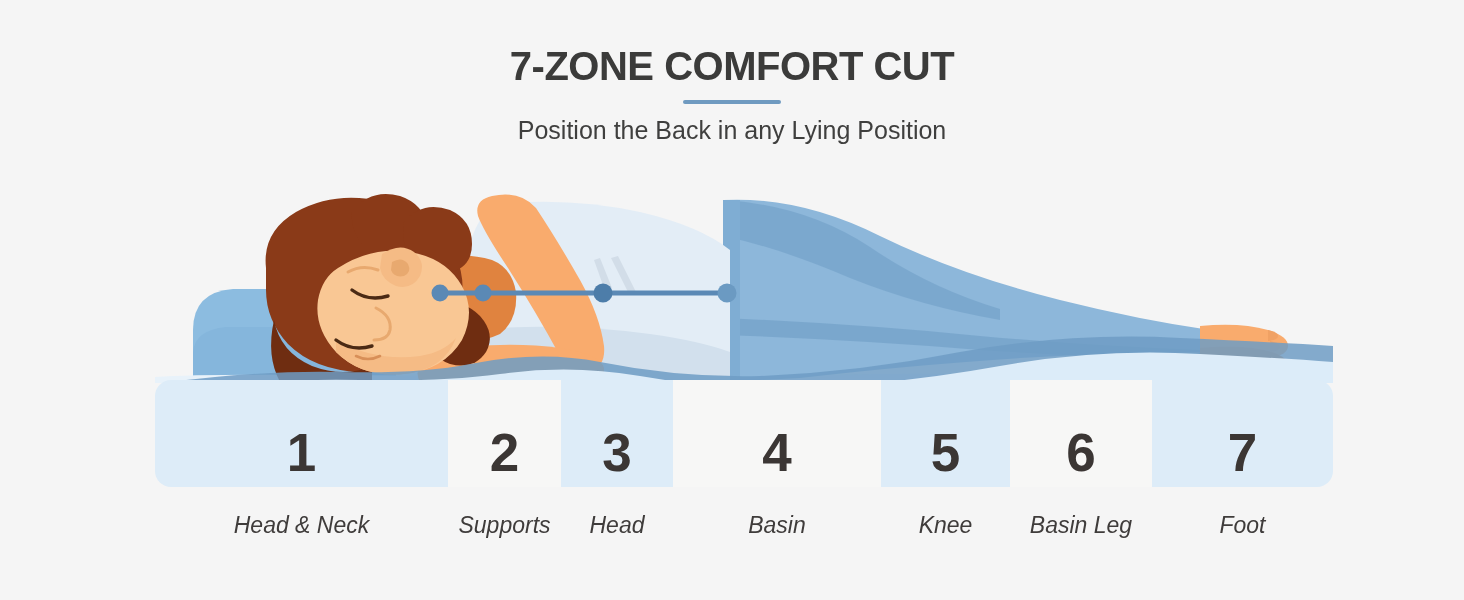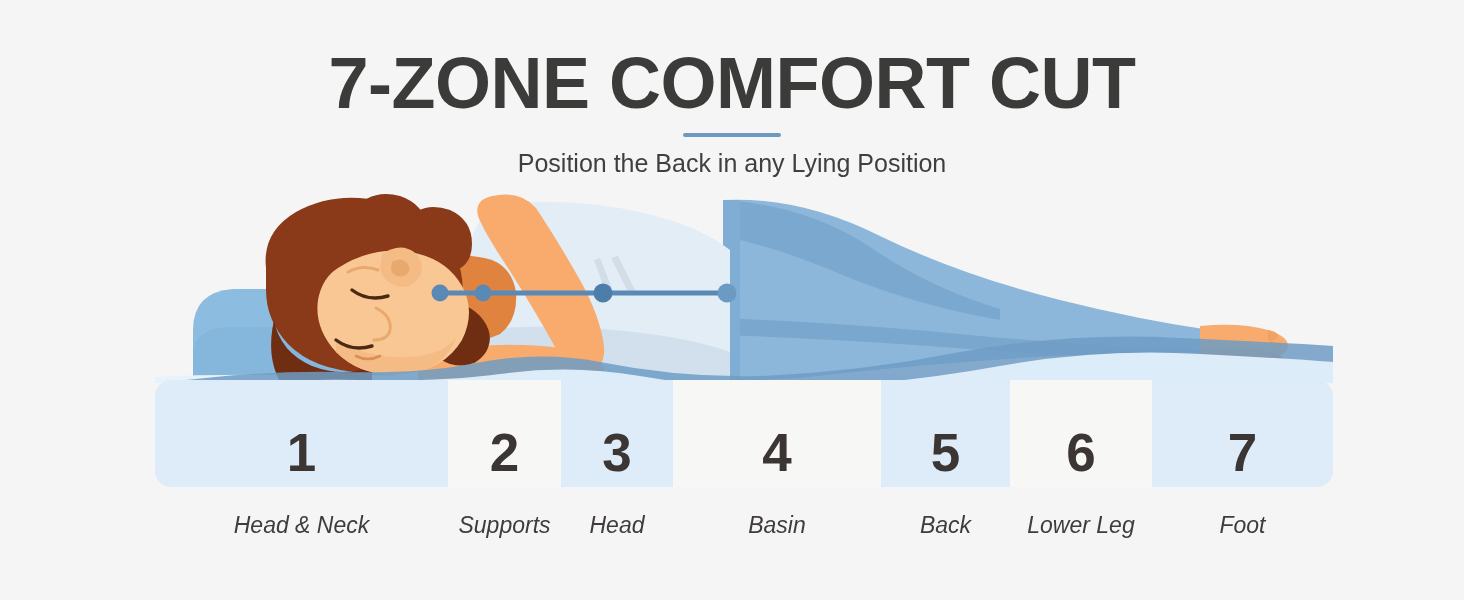--- a/index.html
+++ b/index.html
@@ -24,21 +24,21 @@
   #header {
     position: absolute;
     left: 0;
     top: 0;
     width: 1464px;
     text-align: center;
   }
   #title {
     margin: 0;
     padding-top: 46px;
-    font-size: 72px;
+    font-size: 40px;
     font-weight: bold;
     letter-spacing: -0.5px;
     color: #3b3b3a;
     line-height: 1.04;
     font-family: "Liberation Sans", sans-serif;
   }
   #title-divider {
     width: 98px;
     height: 4px;
     background: #6f9ac0;
@@ -329,18 +329,18 @@
           <span class="zone-number">7</span>
         </div>
       </div>
   </div>
 
   <div id="zone-labels">
       <div class="zone-label" style="width: 293px;">Head &amp; Neck</div>
       <div class="zone-label" style="width: 113px;">Supports</div>
       <div class="zone-label" style="width: 112px;">Head</div>
       <div class="zone-label" style="width: 208px;">Basin</div>
-      <div class="zone-label" style="width: 129px;">Back</div>
-      <div class="zone-label" style="width: 142px;">Lower Leg</div>
+      <div class="zone-label" style="width: 129px;">Knee</div>
+      <div class="zone-label" style="width: 142px;">Basin Leg</div>
       <div class="zone-label" style="width: 181px;">Foot</div>
     </div>
 
 </div>
 
 </body></html>

